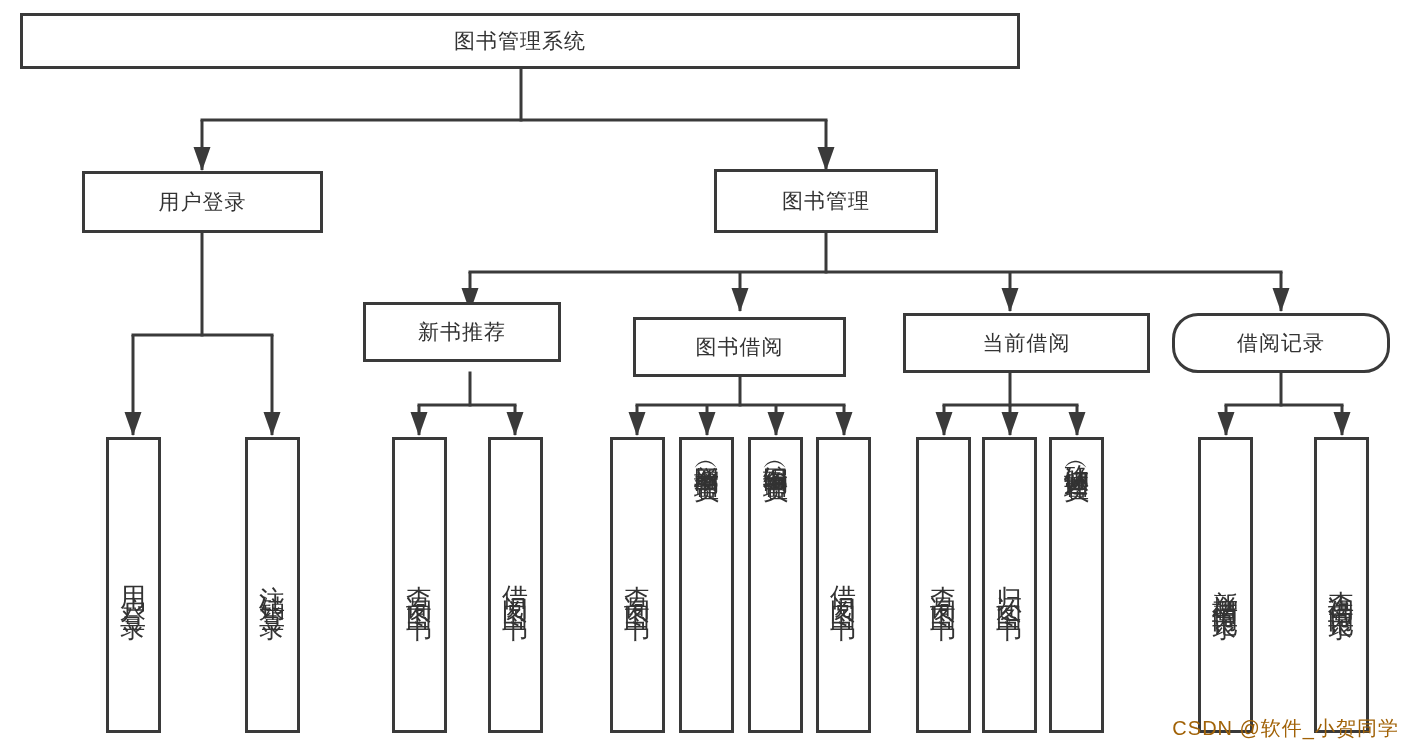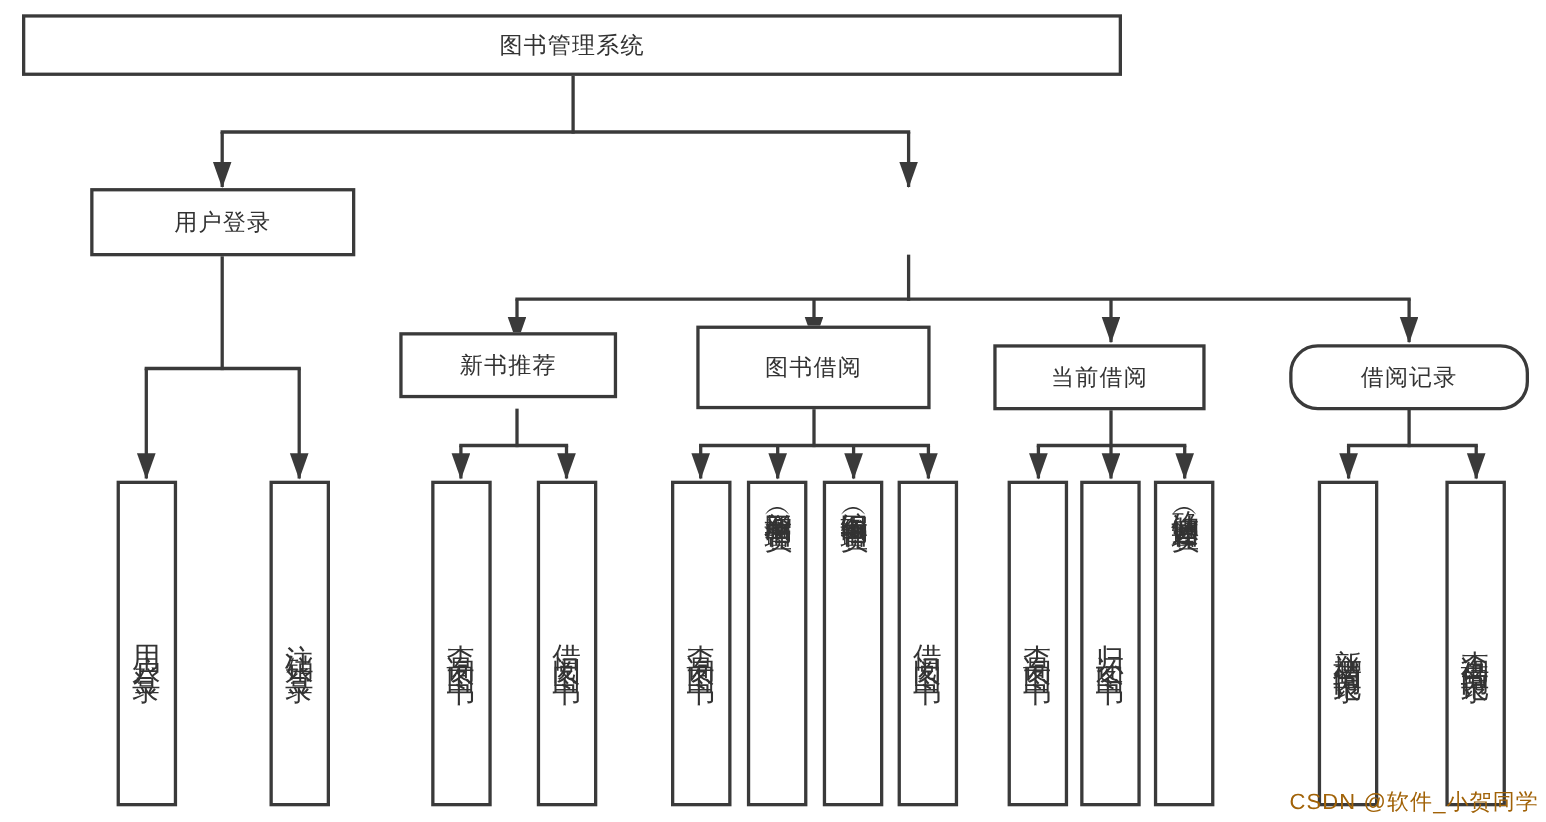--- a/index.html
+++ b/index.html
@@ -111,35 +111,38 @@
     </g>
   </svg>
 
   <div class="box root-box" style="left:20px; top:13px; width:1000px; height:56px;">
     <span class="hlabel root-label">图书管理系统</span>
   </div>
 
   <div class="box" style="left:82px; top:171px; width:241px; height:62px;">
     <span class="hlabel">用户登录</span>
   </div>
+  <div class="box" style="left:714px; top:169px; width:224px; height:64px;">
+    <span class="hlabel">图书管理</span>
+  </div>
 
   <div class="box tall" style="left:106px;">
     <span class="vtext v-short">用户登录</span>
   </div>
   <div class="box tall" style="left:245px;">
     <span class="vtext v-short">注销登录</span>
   </div>
 
   <div class="box" style="left:363px; top:302px; width:198px; height:60px;">
     <span class="hlabel">新书推荐</span>
   </div>
-  <div class="box" style="left:633px; top:296px; width:213px; height:76px;">
+  <div class="box" style="left:633px; top:317px; width:213px; height:60px;">
     <span class="hlabel">图书借阅</span>
   </div>
-  <div class="box" style="left:903px; top:313px; width:193px; height:60px;">
+  <div class="box" style="left:903px; top:313px; width:247px; height:60px;">
     <span class="hlabel">当前借阅</span>
   </div>
   <div class="box" style="left:1172px; top:313px; width:218px; height:60px;border-radius:26px;">
     <span class="hlabel">借阅记录</span>
   </div>
 
   <div class="box tall" style="left:392px;">
     <span class="vtext v-short">查询图书</span>
   </div>
   <div class="box tall" style="left:488px;">

